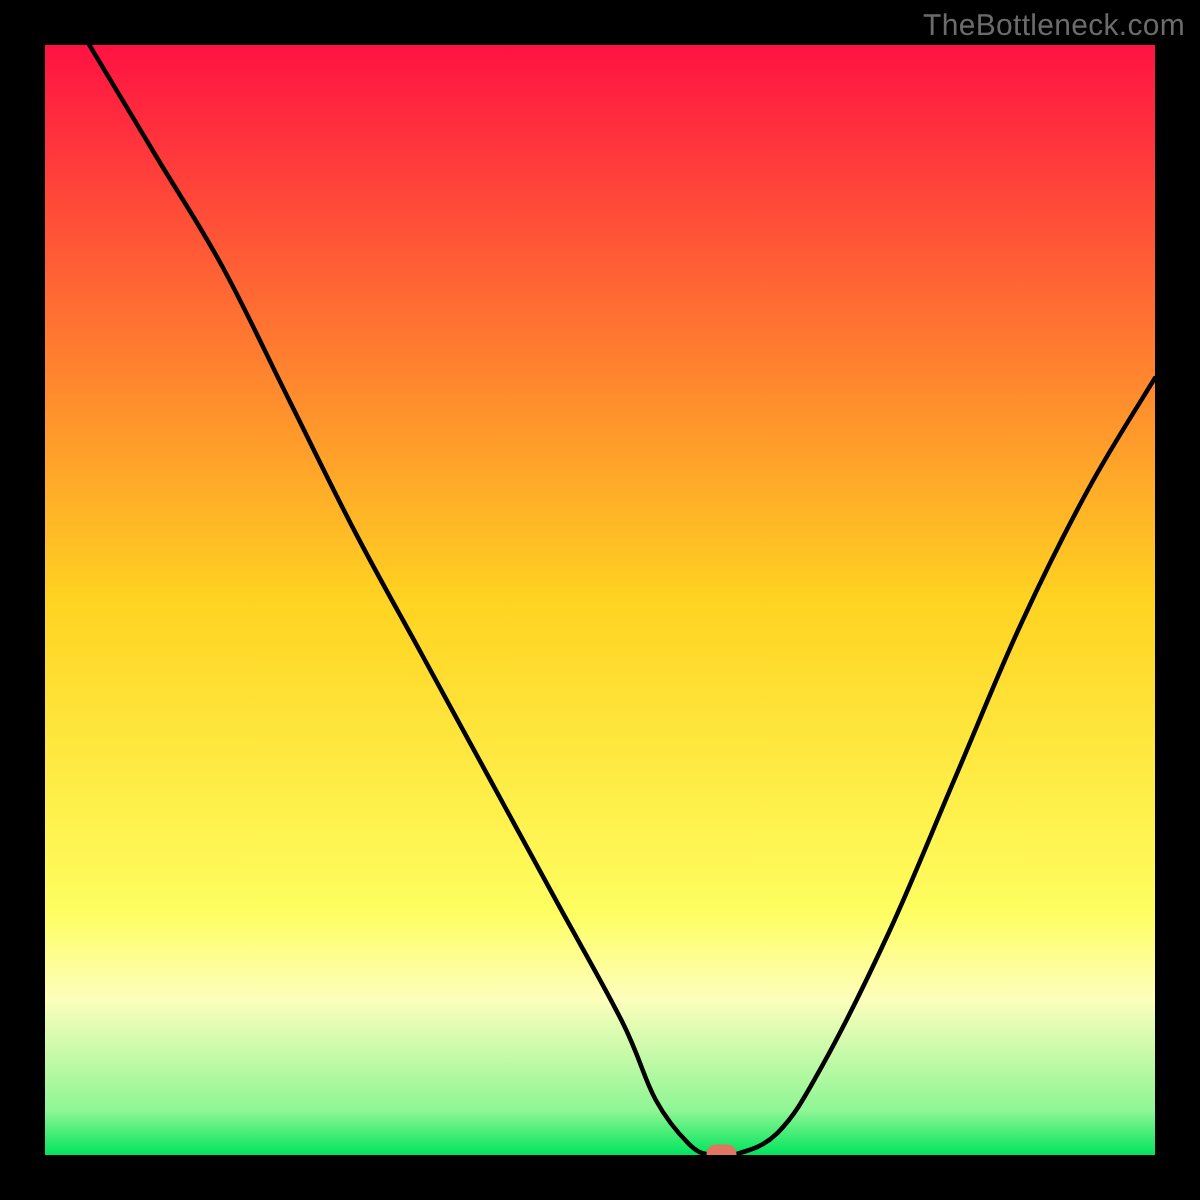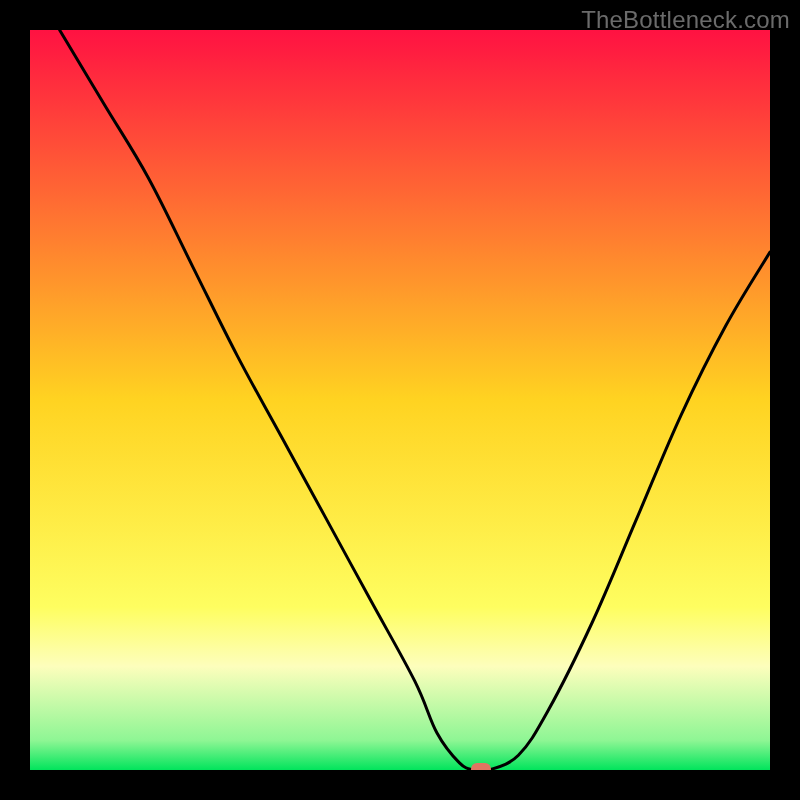--- a/index.html
+++ b/index.html
@@ -14,21 +14,21 @@
     position: relative;
     width: 800px;
     height: 800px;
     background: #000;
   }
   .watermark {
     position: absolute;
     top: 6px;
     right: 10px;
     color: #6b6b6b;
-    font-size: 24px;
+    font-size: 20px;
     font-weight: 500;
     letter-spacing: 0.2px;
     z-index: 10;
   }
   .plot-area {
     position: absolute;
     left: 30px;
     top: 30px;
     width: 740px;
     height: 740px;

